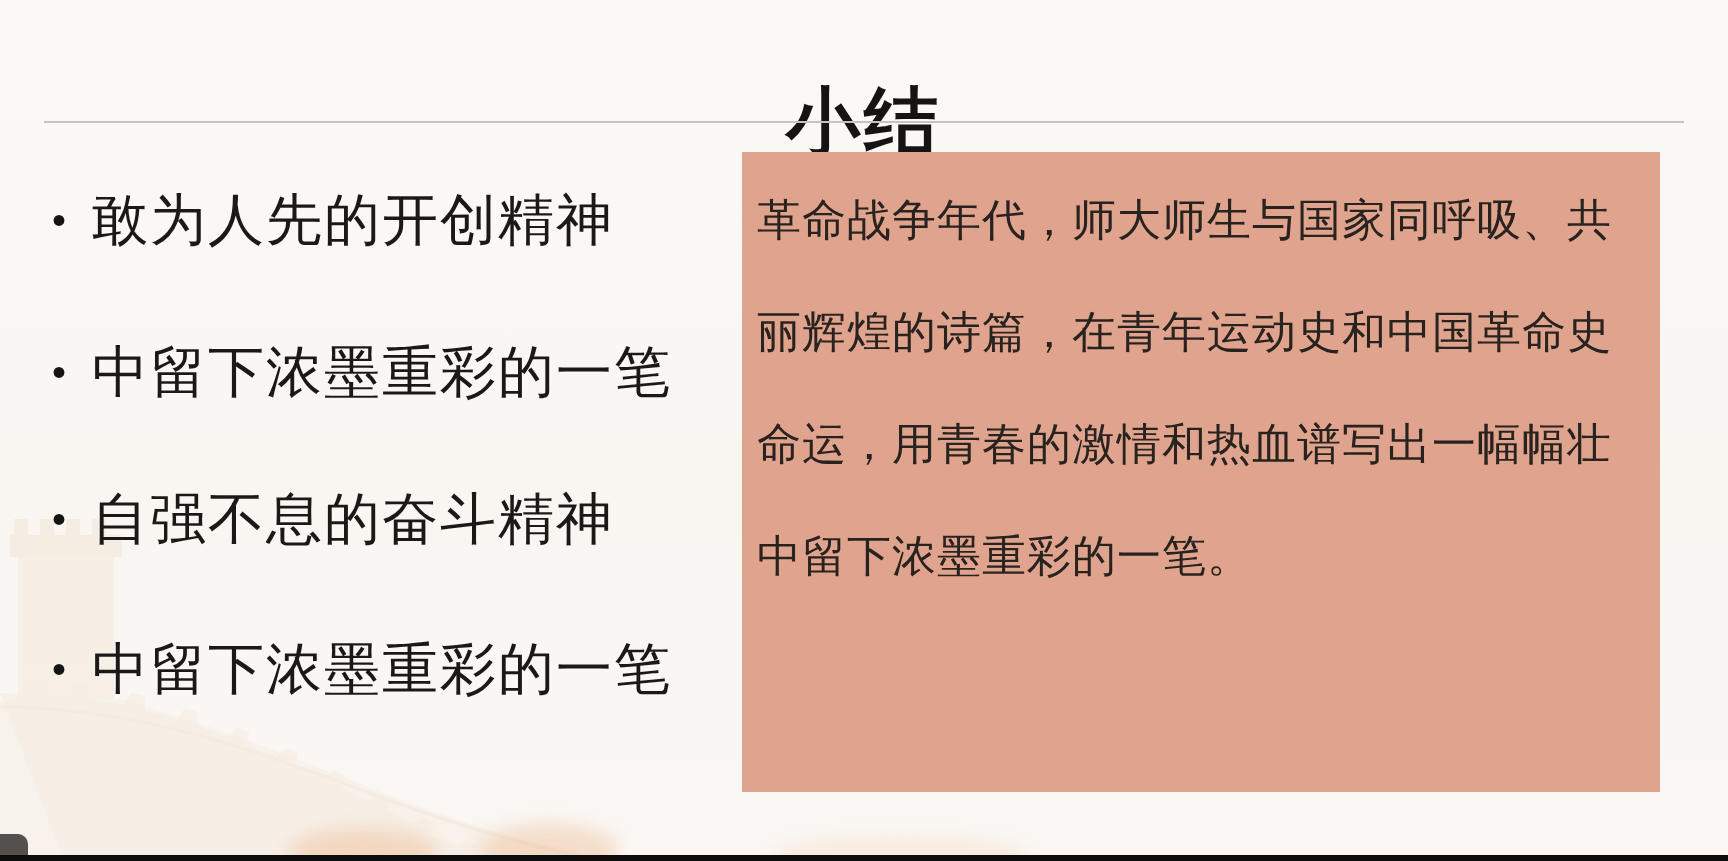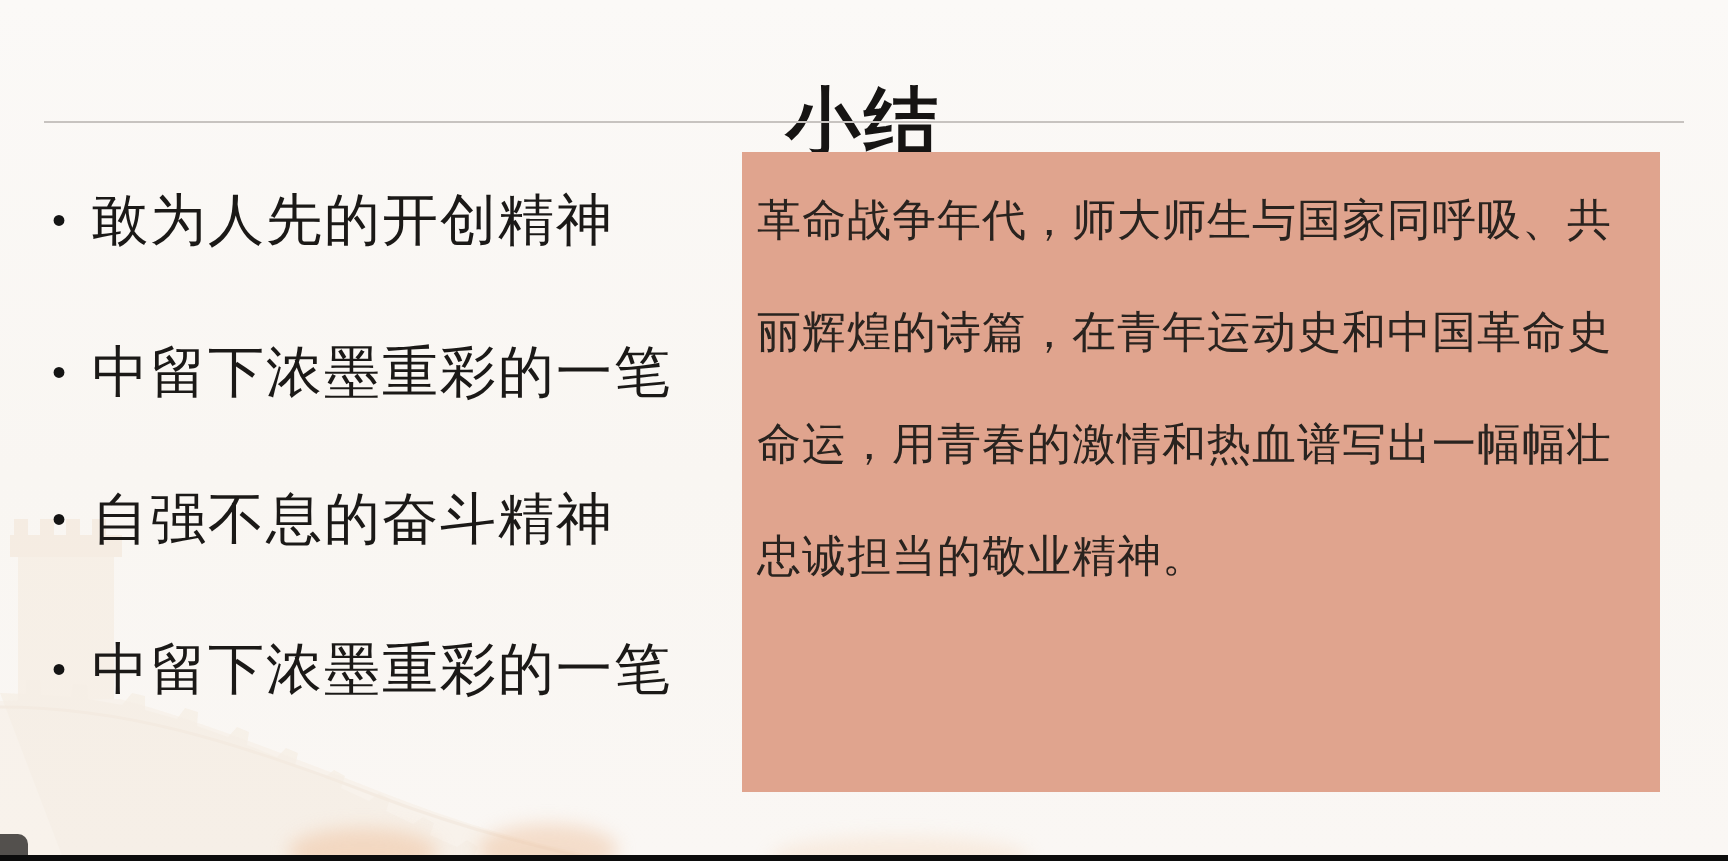--- a/index.html
+++ b/index.html
@@ -124,20 +124,20 @@
     <li class="bullet-item">
       <span class="bullet-marker">•</span>
       <span>中留下浓墨重彩的一笔</span>
     </li>
   </ul>
 
   <div class="panel">
     <p>革命战争年代，师大师生与国家同呼吸、共</p>
     <p>丽辉煌的诗篇，在青年运动史和中国革命史</p>
     <p>命运，用青春的激情和热血谱写出一幅幅壮</p>
-    <p>忠诚担当的敬业精神。</p>
+    <p>中留下浓墨重彩的一笔。</p>
   </div>
 
   <div class="corner-tab"></div>
 
   <div class="bottom-bar"></div>
 
 </div>
 
 </body></html>

